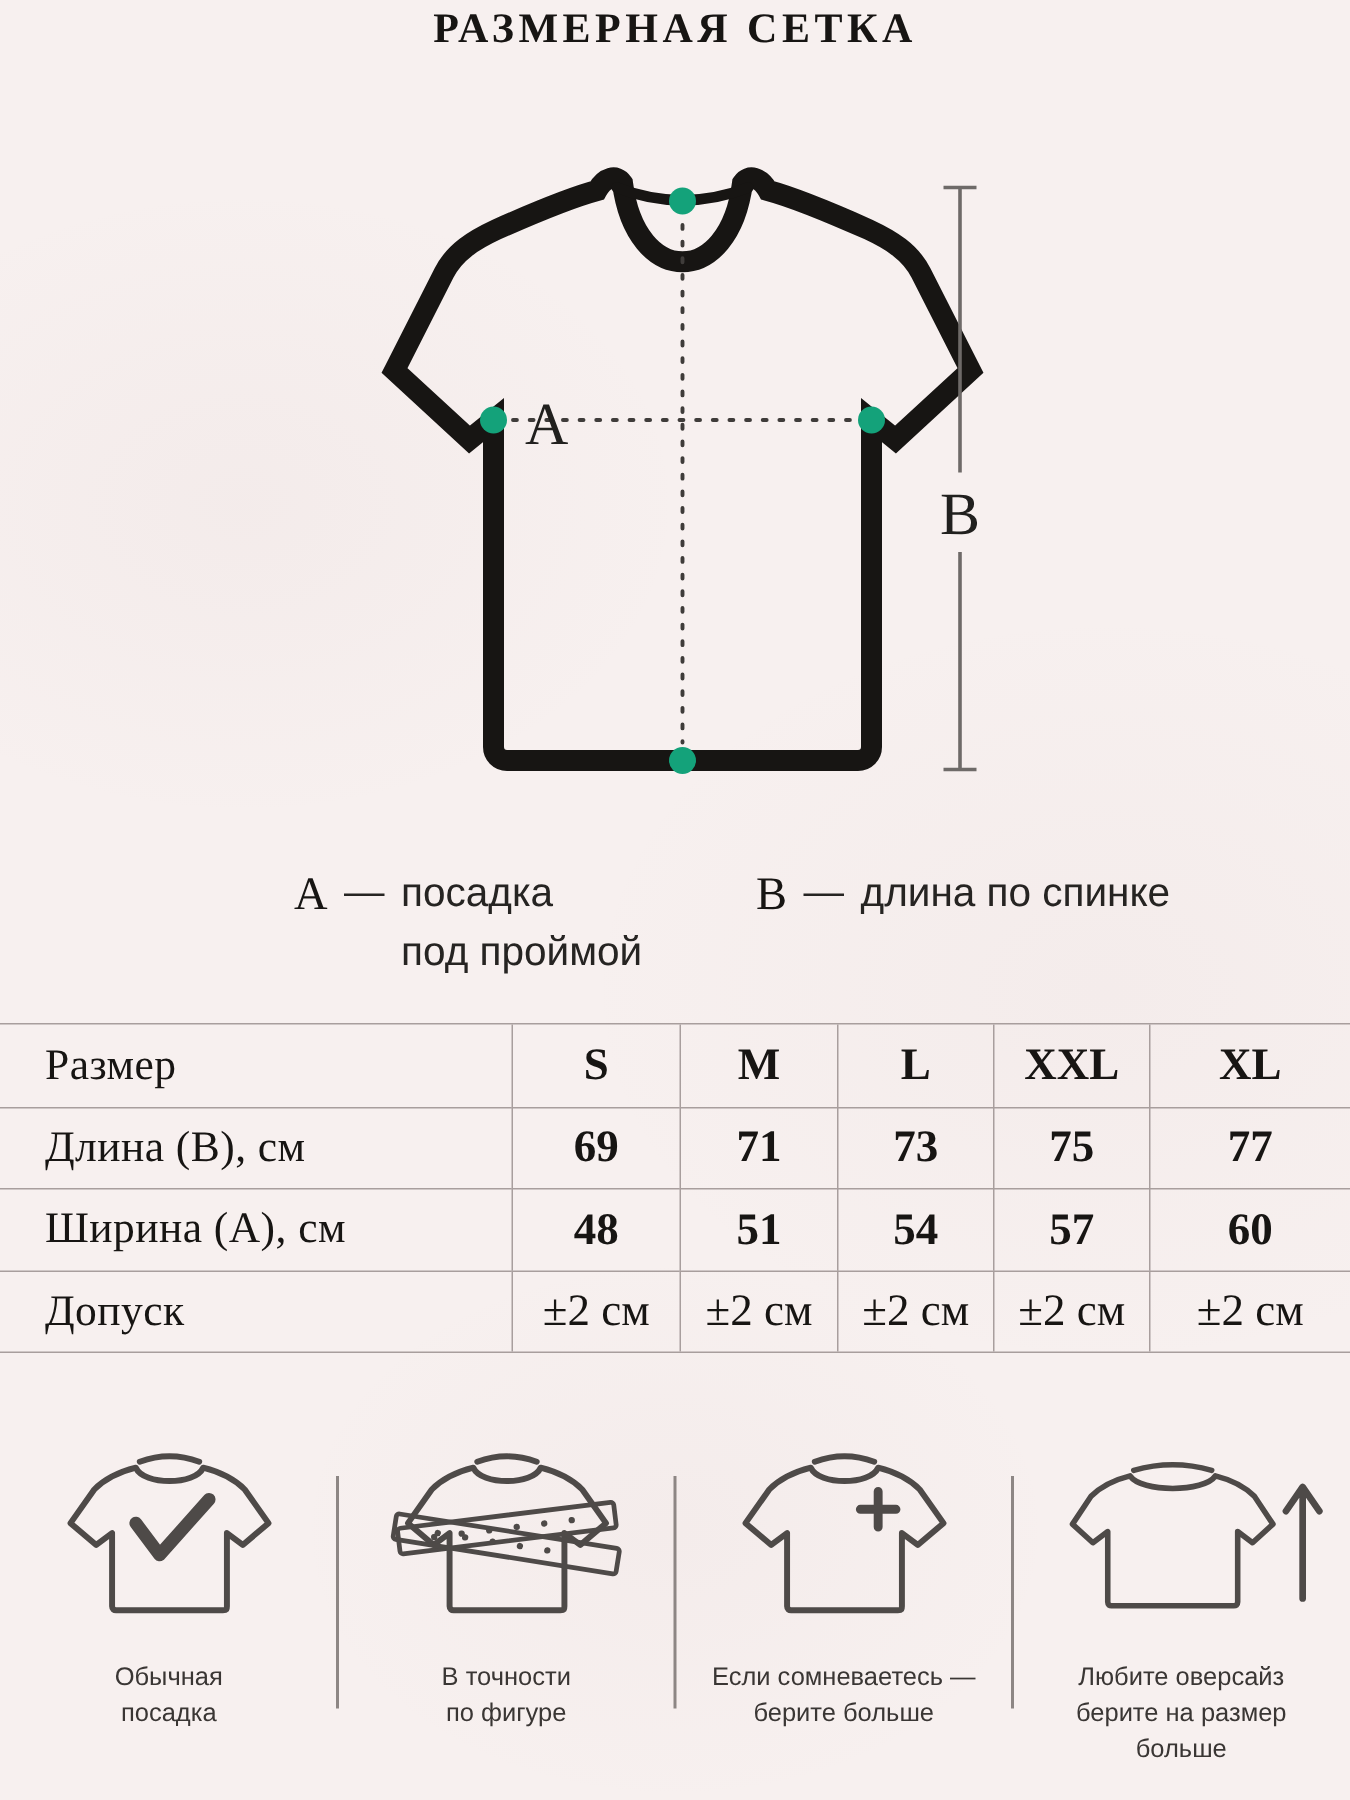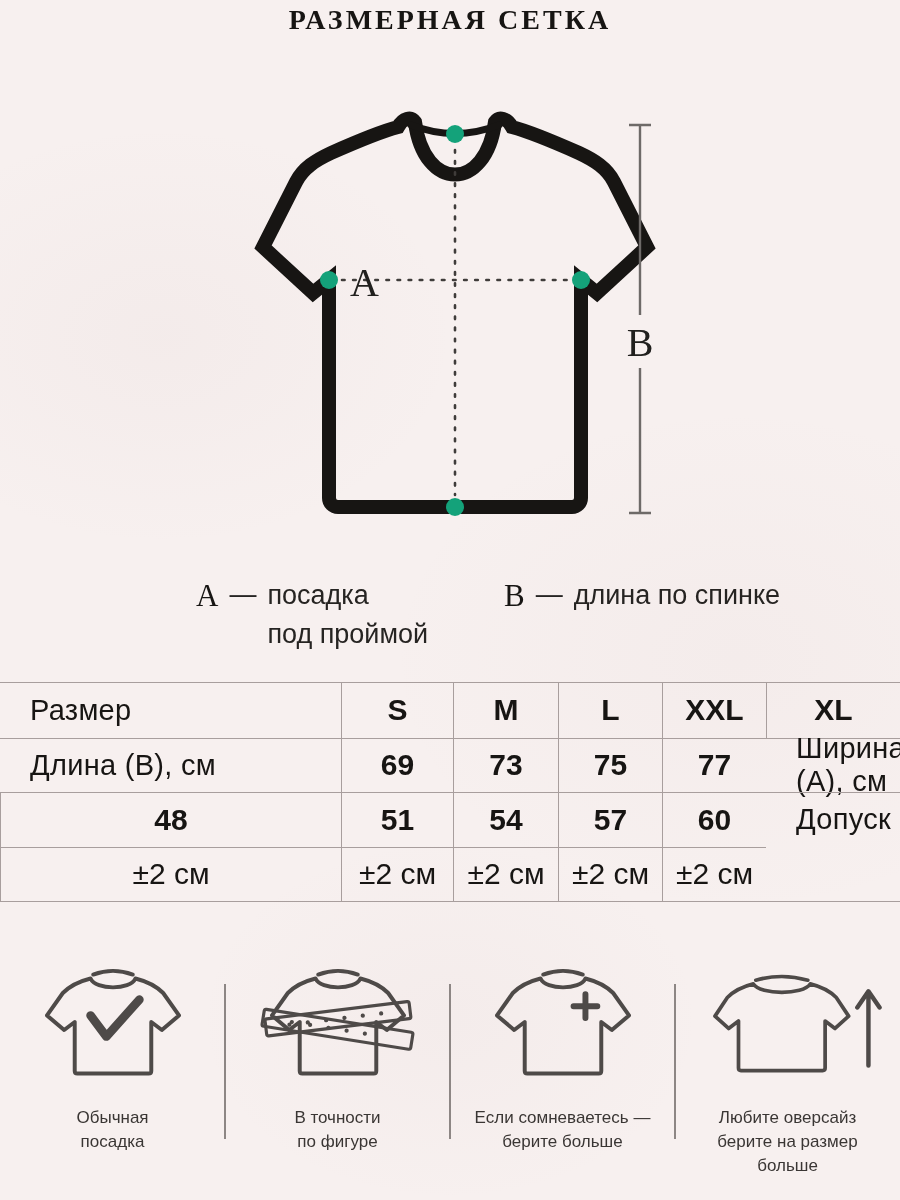--- a/index.html
+++ b/index.html
@@ -42,21 +42,21 @@
   .legend .letter{font-family:"Liberation Serif",serif;font-size:31px;line-height:1.26;color:var(--ink);}
   .legend .dash{line-height:1.4;}
   .legend-a{left:196px;top:576px;}
   .legend-b{left:504px;top:576px;}
   
   .size-table{
     position:absolute;left:0;top:682px;width:900px;
     display:grid;
     grid-template-columns:341px 112px 105px 104px 104px 134px;
     grid-auto-rows:54.5px;
-    font-family:Liberation Sans, sans-serif;
+    font-family:Liberation Serif, serif;
     color:var(--ink);
     border-top:1px solid var(--table-border);
     border-bottom:1px solid var(--table-border);
   }
   .size-table .cell{
     display:flex;align-items:center;justify-content:center;
     font-size:30px;font-weight:600;
     border-top:1px solid var(--table-border);
   }
   .size-table .cell.r0{border-top:none;}
@@ -122,20 +122,21 @@
 <div class="size-table">
   <div class="cell label r0">Размер</div>
   <div class="cell vline r0">S</div>
   <div class="cell vline r0">M</div>
   <div class="cell vline r0">L</div>
   <div class="cell vline r0">XXL</div>
   <div class="cell vline r0">XL</div>
 
   <div class="cell label">Длина (В), см</div>
   <div class="cell vline">69</div>
+  <div class="cell vline">71</div>
   <div class="cell vline">73</div>
   <div class="cell vline">75</div>
   <div class="cell vline">77</div>
 
   <div class="cell label">Ширина (А), см</div>
   <div class="cell vline">48</div>
   <div class="cell vline">51</div>
   <div class="cell vline">54</div>
   <div class="cell vline">57</div>
   <div class="cell vline">60</div>

